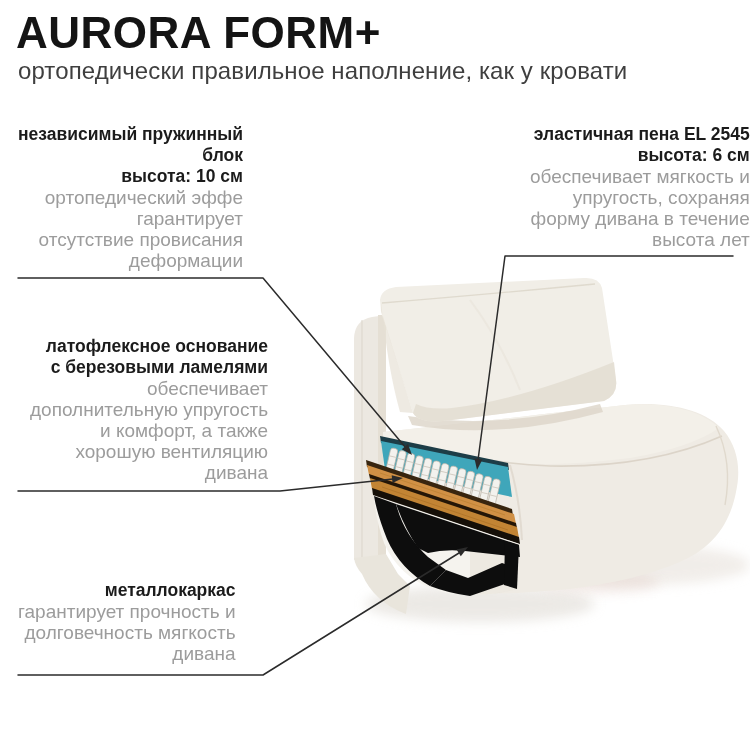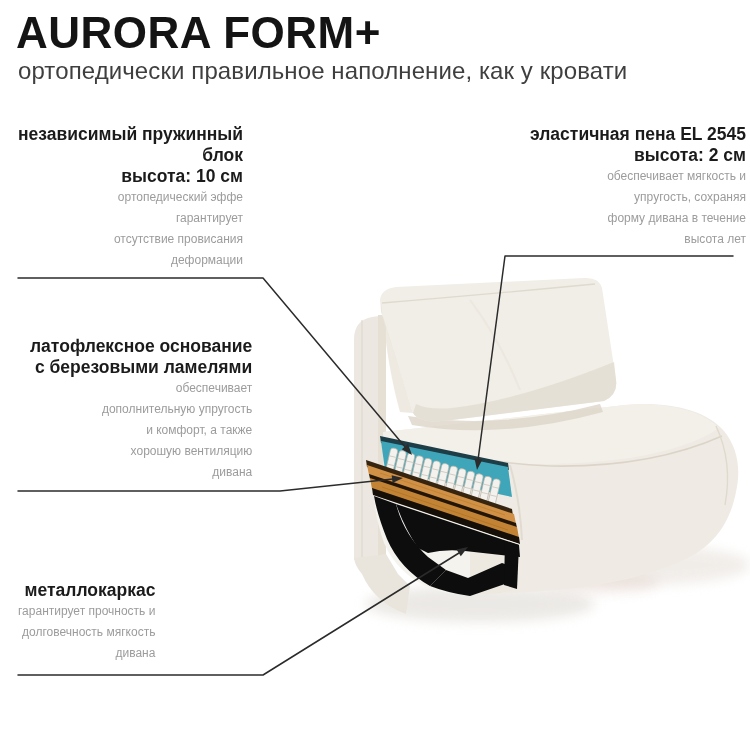--- a/index.html
+++ b/index.html
@@ -5,21 +5,21 @@
   html,body{margin:0;padding:0;background:#ffffff;}
   body{width:750px;height:750px;position:relative;overflow:hidden;
        font-family:"Liberation Sans",sans-serif;}
   .stage{position:absolute;inset:0;}
   .page-title{position:absolute;left:16px;top:8px;font-size:44px;font-weight:bold;
       letter-spacing:.5px;color:#141414;white-space:nowrap;}
   .page-subtitle{position:absolute;left:18px;top:57px;font-size:24px;color:#3f3f3f;
       letter-spacing:.1px;white-space:nowrap;}
   .ann{position:absolute;line-height:21px;}
   .ann .t{font-size:17.5px;font-weight:bold;color:#1b1b1b;}
-  .ann .d{font-size:12px;color:#9c9c9c;}
+  .ann .d{font-size:19px;color:#9c9c9c;}
   .ln{white-space:nowrap;text-align:right;}
   svg.sofa{position:absolute;left:0;top:0;}
 </style>
 </head>
 <body>
 
 <div class="stage">
 
   <div class="page-title">AURORA FORM+</div>
   <div class="page-subtitle">ортопедически правильное наполнение, как у кровати</div>
@@ -188,21 +188,21 @@
         <div class="ln">ортопедический эффе</div>
         <div class="ln">гарантирует</div>
         <div class="ln">отсутствие провисания</div>
         <div class="ln">деформации</div>
       </div>
   </div>
 
   <div class="ann" style="left:506px;top:124px;margin-left:24px;">
     <div class="t">
         <div class="ln">эластичная пена EL 2545</div>
-        <div class="ln">высота: 2 см</div>
+        <div class="ln">высота: 6 см</div>
       </div>
     <div class="d">
         <div class="ln">обеспечивает мягкость и</div>
         <div class="ln">упругость, сохраняя</div>
         <div class="ln">форму дивана в течение</div>
         <div class="ln">высота лет</div>
       </div>
   </div>
 
   <div class="ann" style="left:18px;top:336px;margin-left:12px;">

